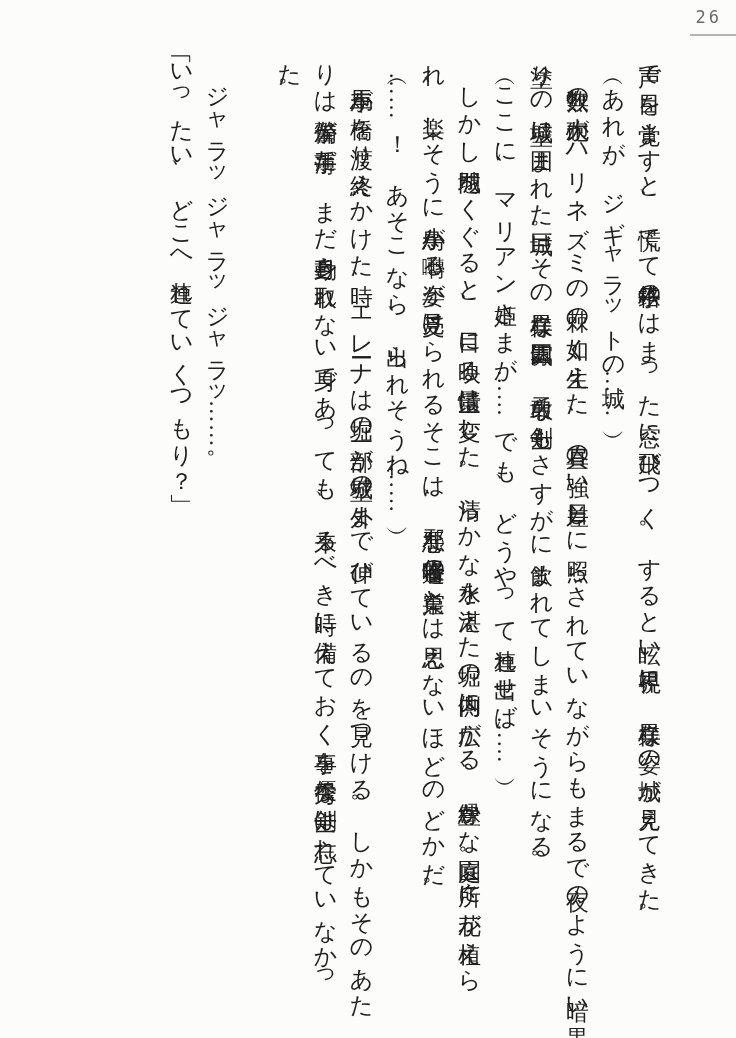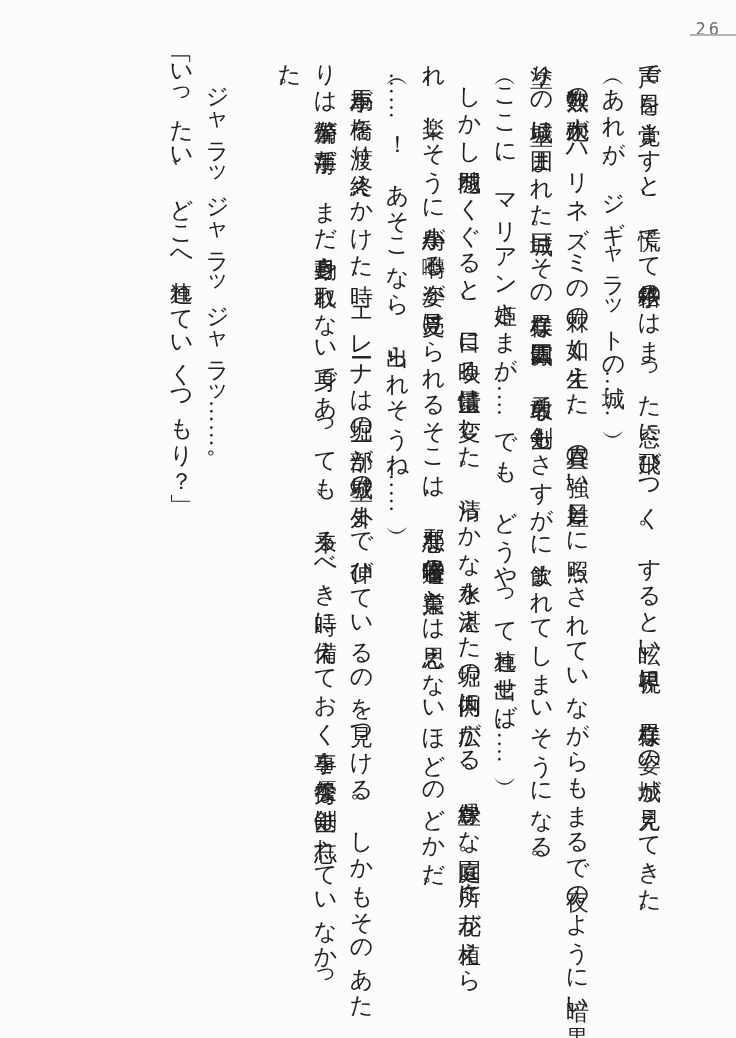--- a/index.html
+++ b/index.html
@@ -19,21 +19,20 @@
   .page{
     position:absolute;inset:0;
   }
   .page-number{
     position:absolute;
     top:7px;right:14px;
     font-family:"DejaVu Sans Mono","Liberation Mono",monospace;
     font-size:17px;
     letter-spacing:3px;
     color:var(--pn);
-    margin-top:12px;
   }
   .page-number-rule{
     position:absolute;
     top:34px;right:0;
     width:46px;height:2px;
     background:var(--rule);
   }
   .text-block{
     position:absolute;
     top:48px;right:69px;

